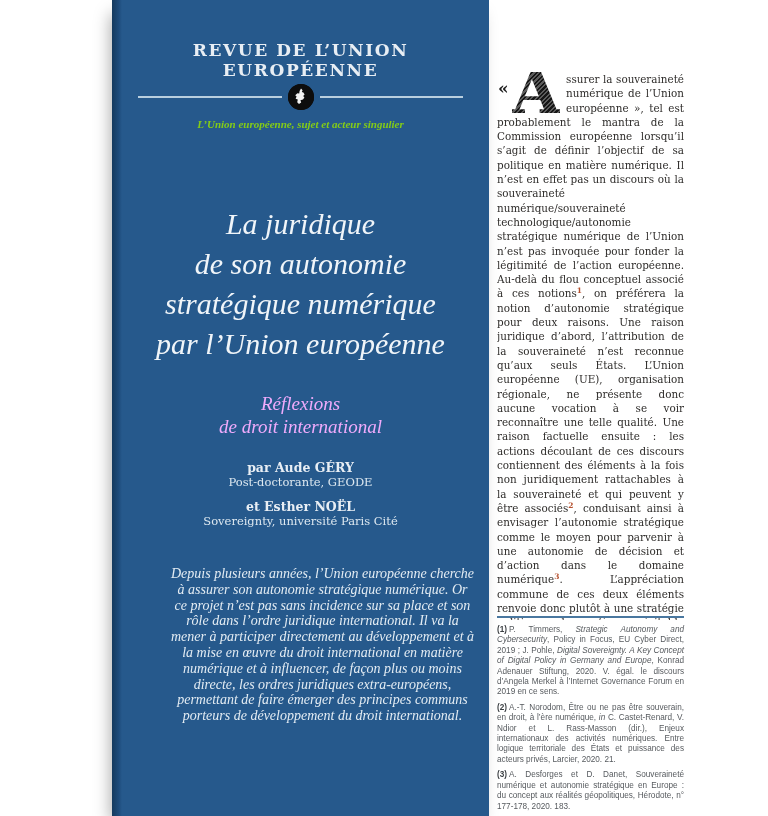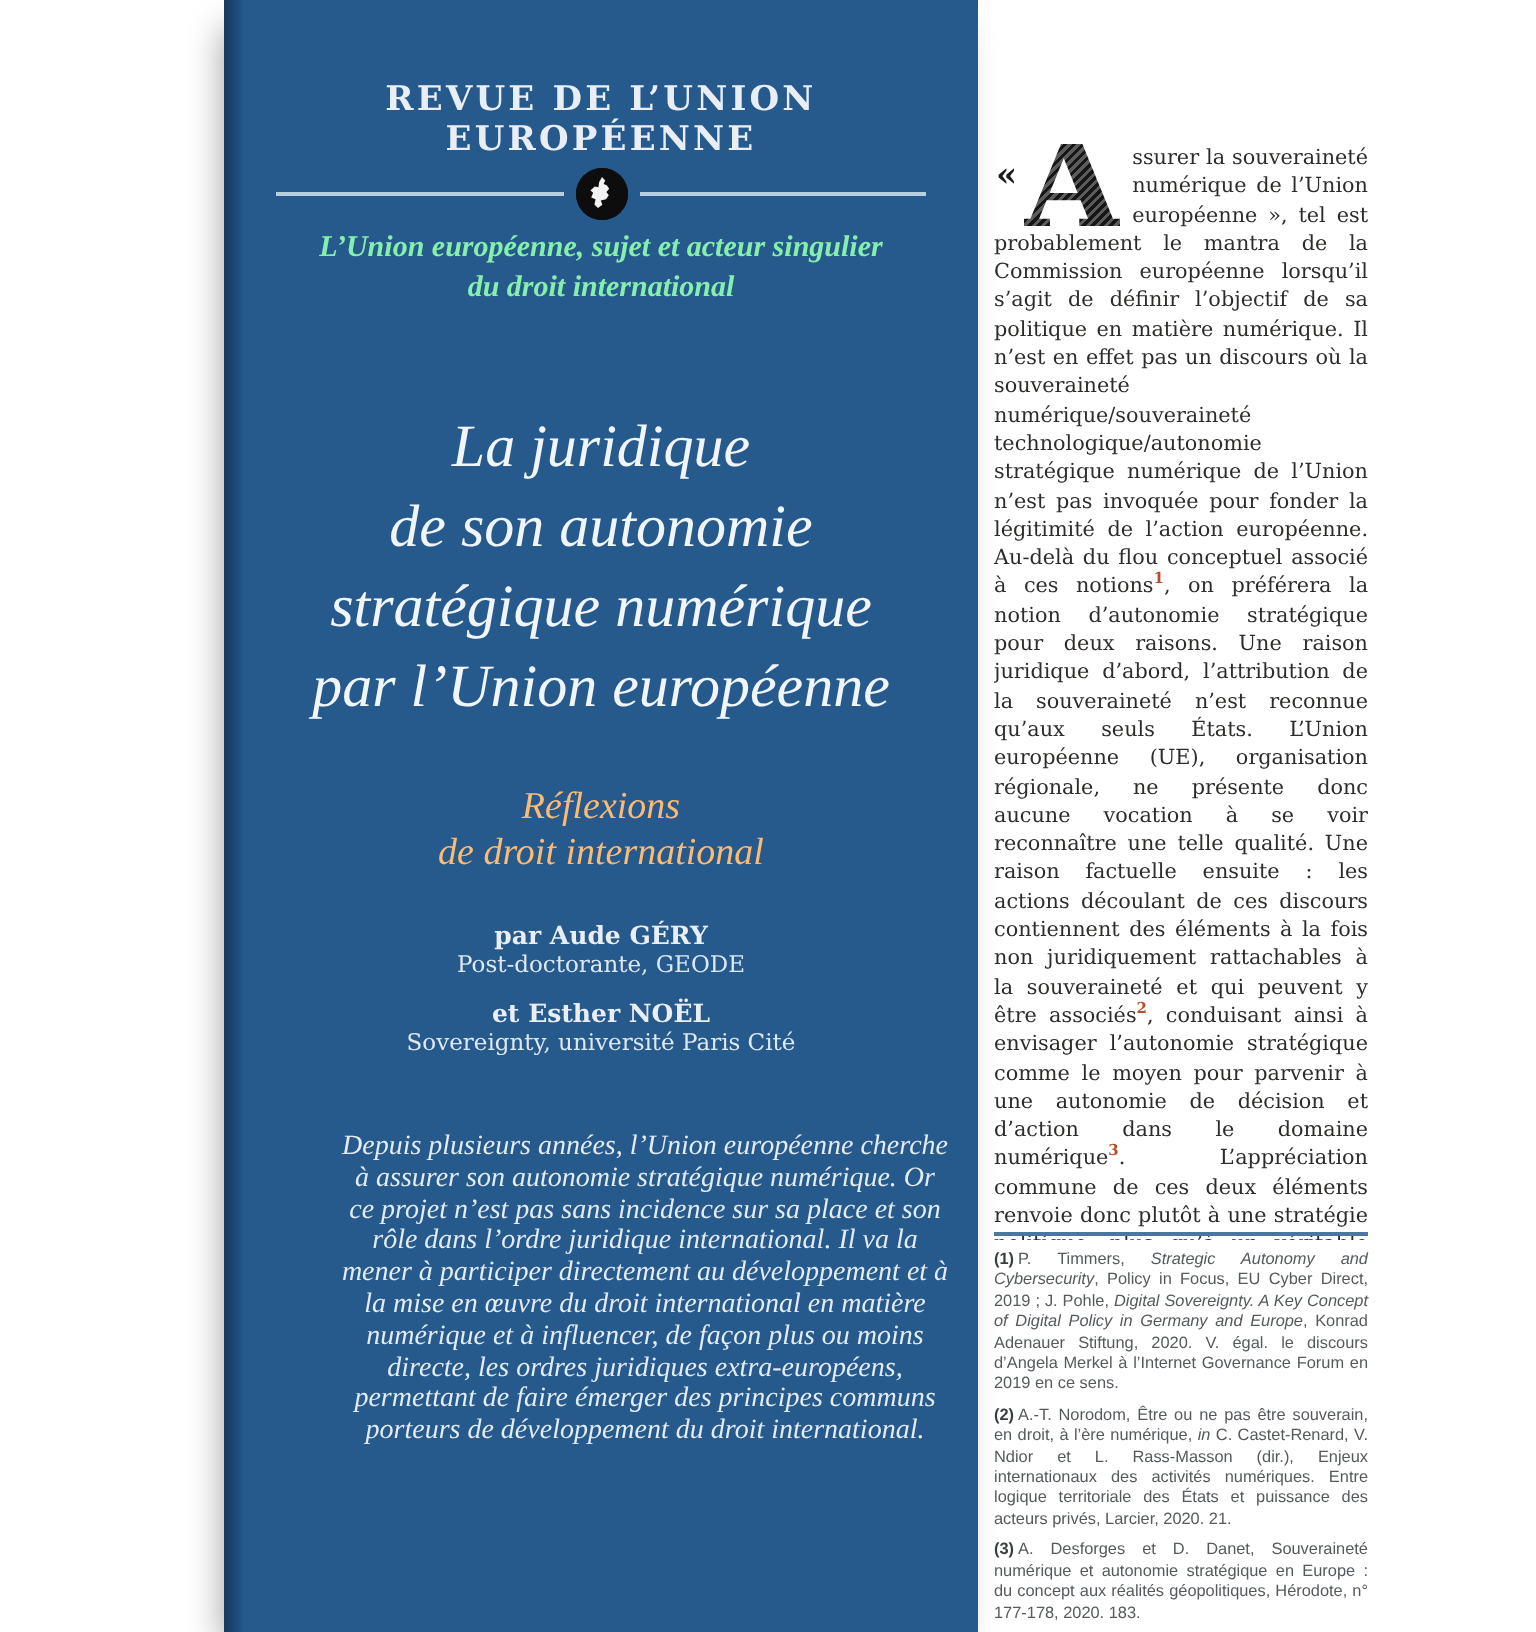--- a/index.html
+++ b/index.html
@@ -29,31 +29,31 @@
     display:flex; align-items:center; padding:0 26px;
   }
   .divider .line { flex:1; height:2px; background:#b9cfdf; }
   .badge {
     width:26px; height:26px; margin:0 6px; border-radius:50%;
     background:#0d0d0d; display:flex; align-items:center; justify-content:center;
   }
   .series-sub {
     position:absolute; left:0; right:0; top:114px; text-align:center;
     font-family:"Liberation Serif", serif; font-style:italic; font-weight:bold;
-    font-size:15px; line-height:20px; color:#86efac;
+    font-size:11px; line-height:20px; color:#84cc16;
   }
   .title {
     position:absolute; left:0; right:0; top:204px; text-align:center;
     font-family:"Liberation Serif", serif; font-style:italic;
     font-size:30px; line-height:40px; color:#f0f5f9;
   }
   .subtitle2 {
     position:absolute; left:0; right:0; top:392px; text-align:center;
     font-family:"Liberation Serif", serif; font-style:italic;
-    font-size:19px; line-height:23px; color:#fdba74;
+    font-size:19px; line-height:23px; color:#f0abfc;
   }
   .authors { position:absolute; left:0; right:0; top:460px; text-align:center; }
   .author { margin-bottom:10px; }
   .author .name { font-weight:bold; font-size:12.5px; line-height:15px; display:block; }
   .author .role { font-size:11.5px; line-height:14px; display:block; color:#dde8f0; }
   .abstract {
     position:absolute; left:0; right:0; top:566px; padding:0 14px;
     text-align:center; font-family:"Liberation Serif", serif; font-style:italic;
     font-size:14px; line-height:15.8px; color:#e3ecf3;margin-left:44px;
   }
@@ -113,21 +113,20 @@
         <svg width="26" height="26" viewBox="0 0 26 26" aria-hidden="true">
           <circle cx="13" cy="13" r="13" fill="#0d0d0d"></circle>
           <path fill="#f2f2f2" d="M13 4.5 L14.6 6.2 L13.8 8 L15.4 8.6 L16.6 10.4 L15.2 12 L16.4 13.6 L15 15.6 L12.4 16.2 L13.2 18.4 L11 20 L9.2 18.2 L9.8 15.6 L7.6 14.8 L8.6 12.4 L7.2 11.2 L9.4 9.2 L11.2 9.6 L11.6 7 Z"></path>
         </svg>
       </div>
       <div class="line"></div>
     </div>
 
     <div class="series-sub">
       <div>L’Union européenne, sujet et acteur singulier</div>
-      <div>du droit international</div>
     </div>
 
     <div class="title">
       <div>La juridique</div>
       <div>de son autonomie</div>
       <div>stratégique numérique</div>
       <div>par l’Union européenne</div>
     </div>
 
     <div class="subtitle2">

